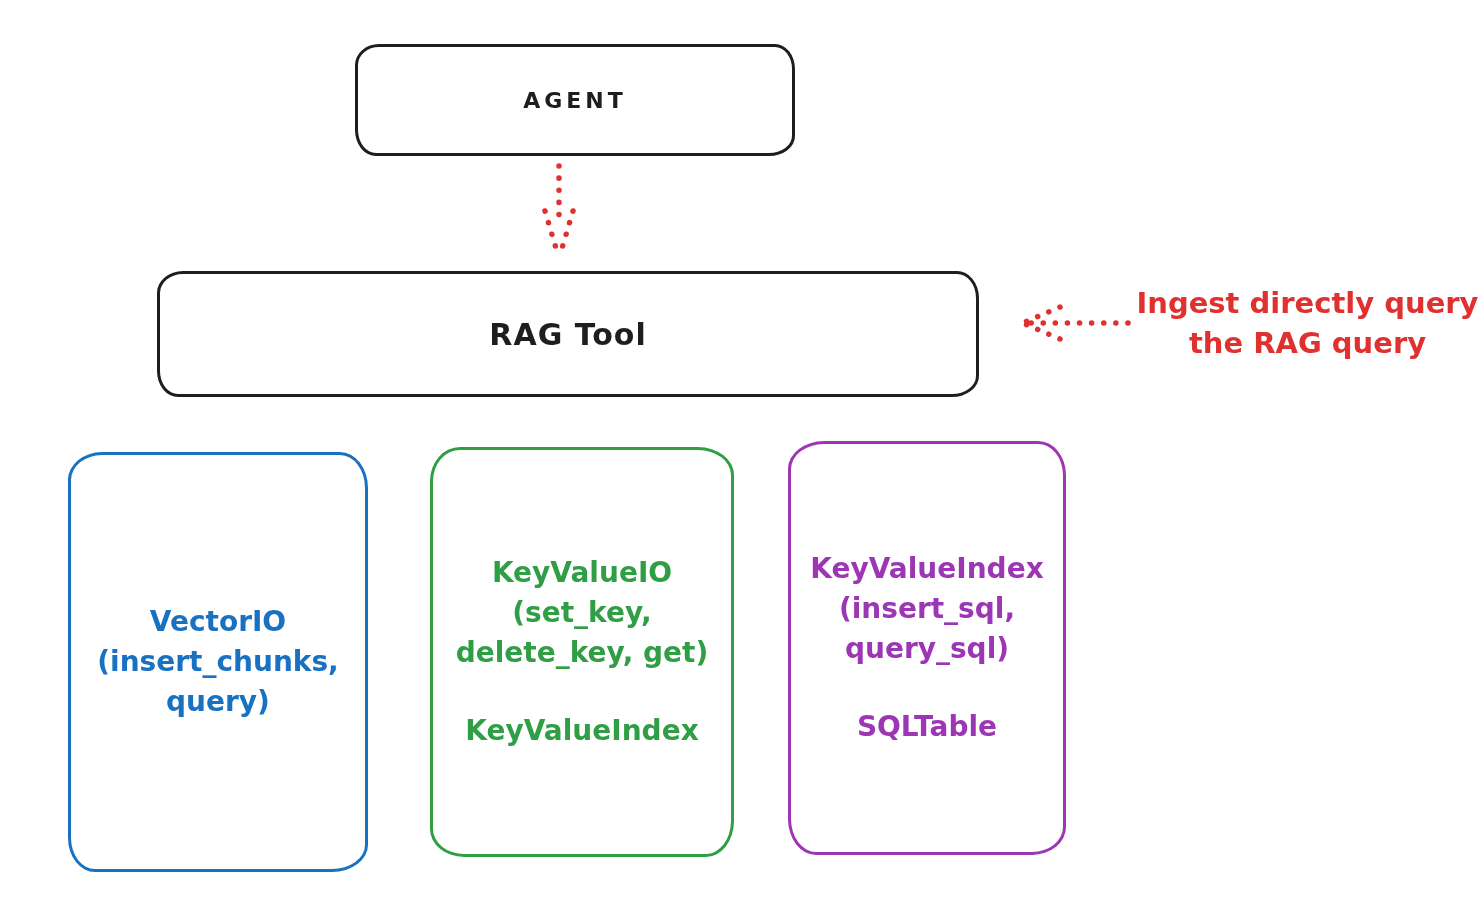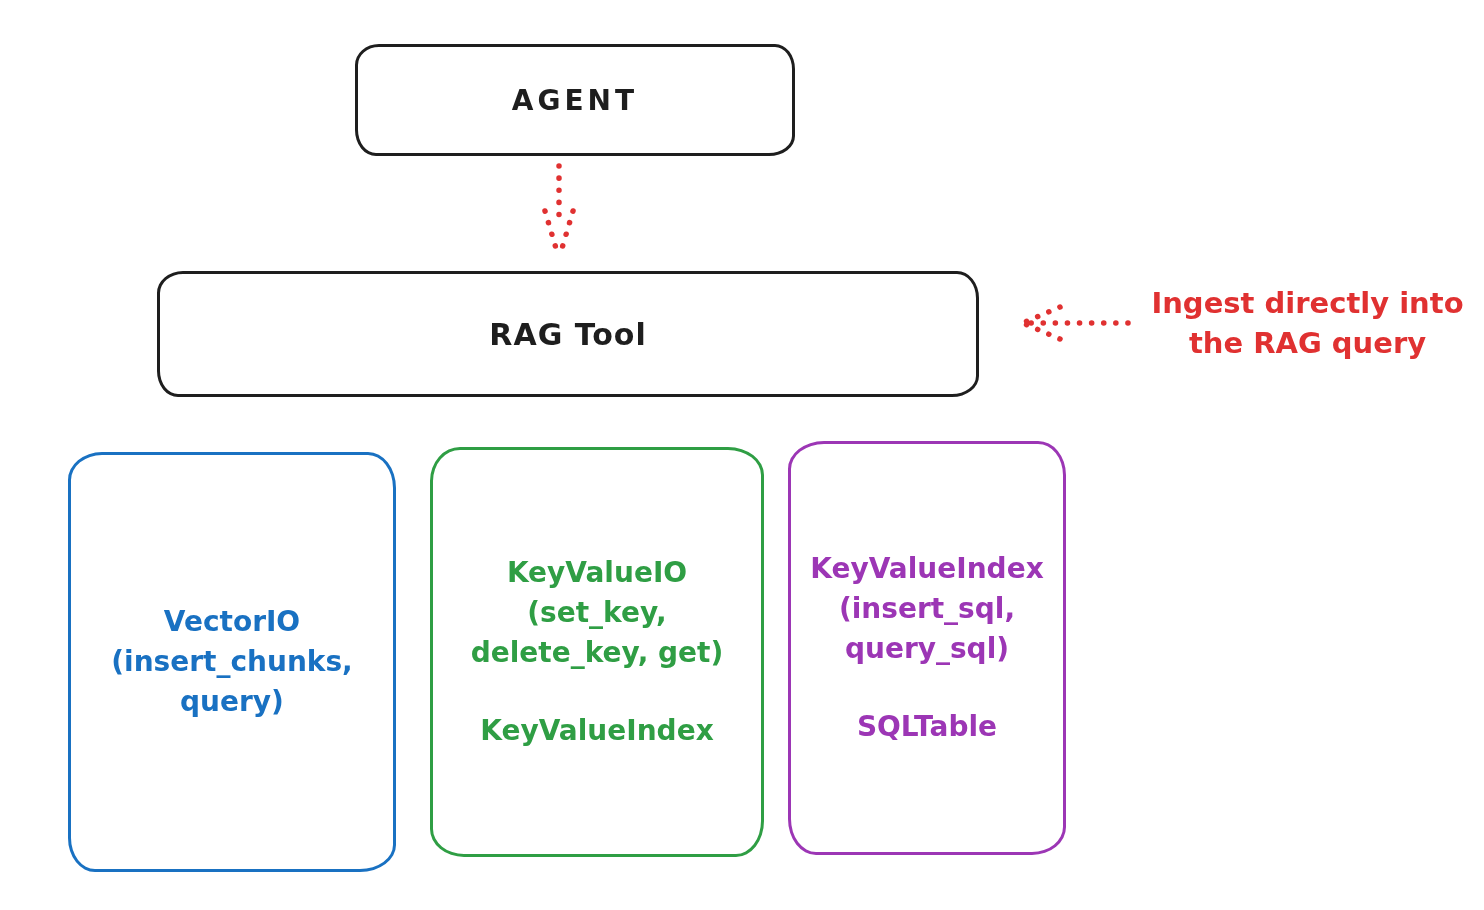--- a/index.html
+++ b/index.html
@@ -19,42 +19,42 @@
     align-items: center;
     justify-content: center;
     text-align: center;
   }
   
   .node-agent {
     left: 355px; top: 44px; width: 440px; height: 112px;
     border: 3px solid #1e1e1e;
     border-radius: 24px 20px 26px 21px / 21px 25px 20px 26px;
     color: #1e1e1e;
-    font-size: 28px; font-weight: 700; letter-spacing: 4px;
+    font-size: 22px; font-weight: 700; letter-spacing: 4px;
   }
   .node-rag {
     left: 157px; top: 271px; width: 822px; height: 126px;
     border: 3px solid #1e1e1e;
     border-radius: 26px 22px 27px 21px / 22px 27px 21px 26px;
     color: #1e1e1e;
     font-size: 30px; font-weight: 600; letter-spacing: 1px;
   }
   
   .node-store {
     flex-direction: column;
     font-size: 28px; font-weight: 600;
     line-height: 40px;
   }
   .node-vector {
-    left: 68px; top: 452px; width: 328px; height: 420px;
+    left: 68px; top: 452px; width: 300px; height: 420px;
     border: 3.5px solid #1971c2; color: #1971c2;
     border-radius: 34px 28px 36px 27px / 28px 36px 27px 34px;
   }
   .node-keyvalue {
-    left: 430px; top: 447px; width: 334px; height: 410px;
+    left: 430px; top: 447px; width: 304px; height: 410px;
     border: 3.5px solid #2f9e44; color: #2f9e44;
     border-radius: 30px 36px 28px 34px / 34px 28px 36px 28px;
   }
   .node-relational {
     left: 788px; top: 441px; width: 278px; height: 414px;
     border: 3.5px solid #9c36b5; color: #9c36b5;
     border-radius: 36px 28px 34px 28px / 28px 34px 28px 36px;
   }
   .store-footer { margin-top: 38px; }
   
@@ -94,21 +94,21 @@
 
   <svg class="arrow arrow-ingest" width="118" height="48" viewBox="0 0 118 48">
     <g stroke="#e03131" stroke-width="5.5" stroke-linecap="round" fill="none" stroke-dasharray="0.1 12">
       <path d="M112 24 L12 24"></path>
       <path d="M44 8 L9 23"></path>
       <path d="M44 40 L9 25"></path>
     </g>
   </svg>
 
   <div class="annotation">
-    <div>Ingest directly into</div>
+    <div>Ingest directly query</div>
     <div>the RAG query</div>
   </div>
 
   <div class="node node-store node-vector">
     <div>VectorIO</div>
     <div>(insert_chunks,</div>
     <div>query)</div>
   </div>
 
   <div class="node node-store node-keyvalue">

